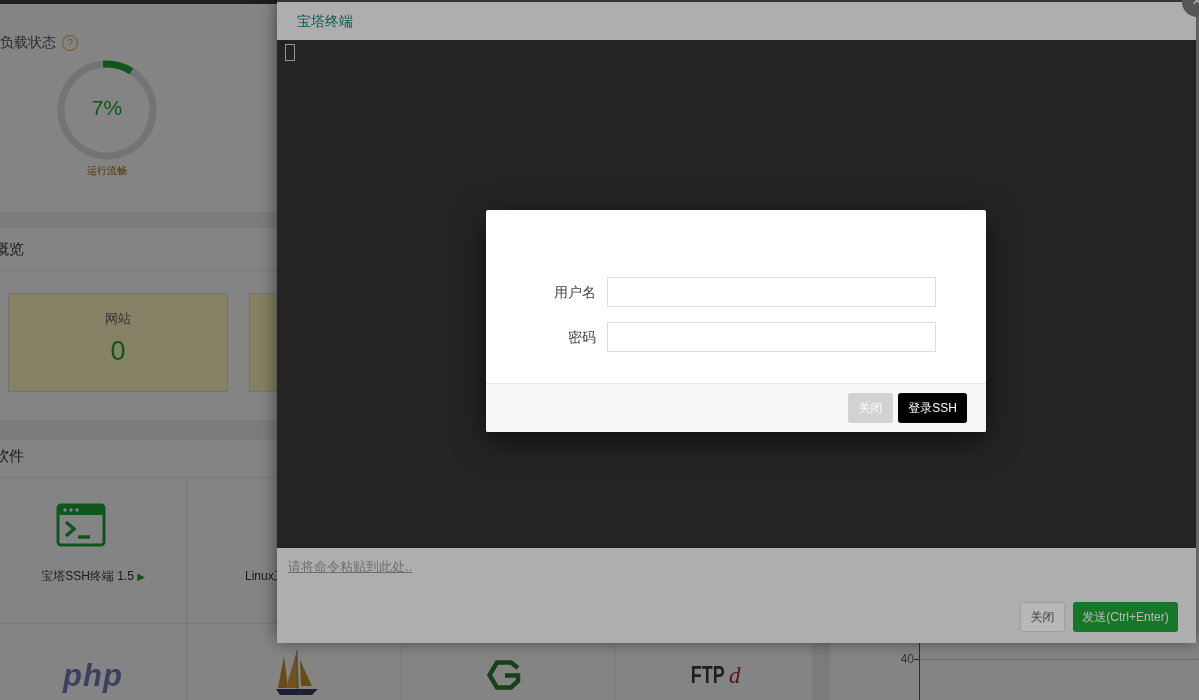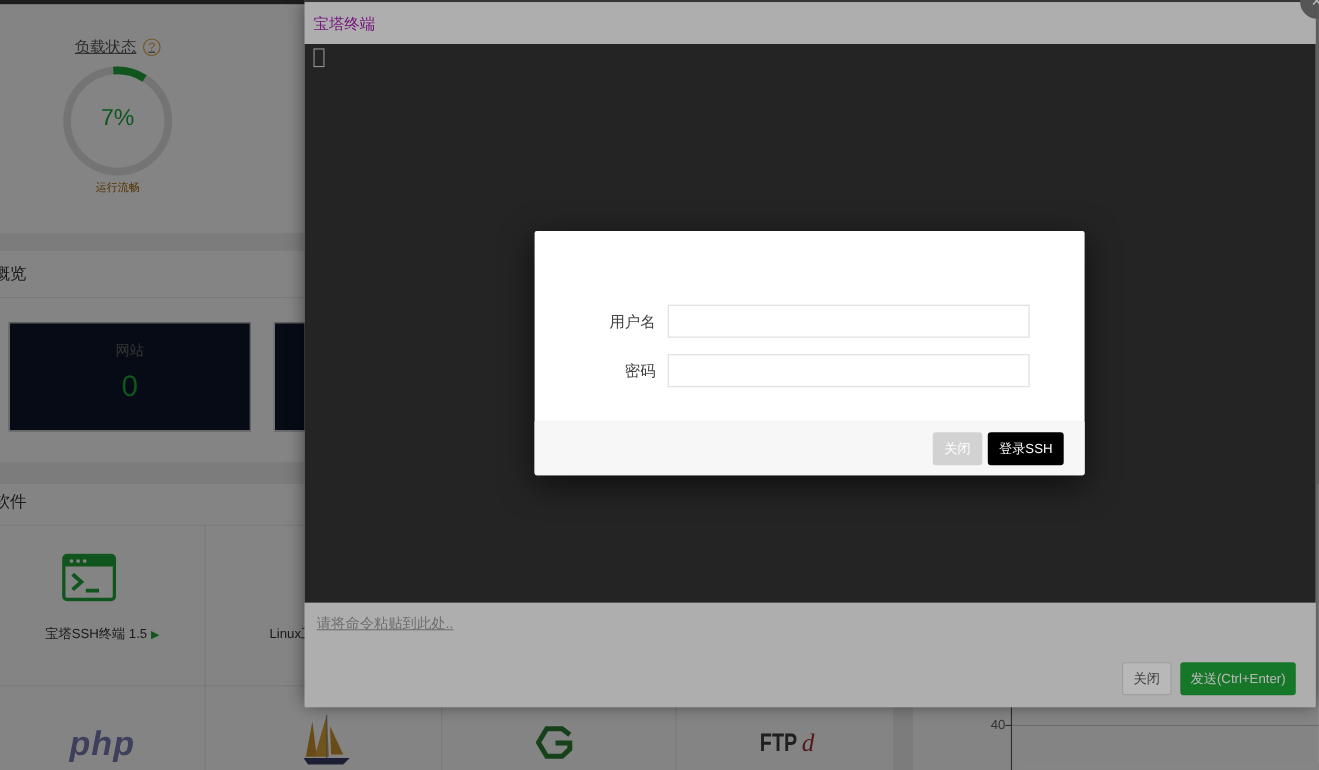--- a/index.html
+++ b/index.html
@@ -7,32 +7,32 @@
   body { position:relative; background:#efefef; font-family:"Liberation Sans","DejaVu Sans",sans-serif; color:#333; }
   .abs { position:absolute; }
 
   
   #dashboard { position:absolute; inset:0; z-index:1; }
   .top-dark-bar { left:0; top:0; width:1199px; height:4px; background:#3a3a3a; }
   .panel { background:#fff; }
 
   
   #load-panel { left:0; top:4px; width:277px; height:208px; }
-  .load-header { left:0; top:30px; width:214px; display:flex; justify-content:center; align-items:center; gap:6px; font-size:14px; color:#555;text-decoration:underline; }
+  .load-header { left:0; top:30px; width:214px; display:flex; align-items:center; gap:6px; font-size:14px; color:#555; }
   .help-icon { width:16px; height:16px; border:1px solid #e6a23c; border-radius:50%; color:#e6a23c; font-size:11px; line-height:14px; text-align:center; display:inline-block; }
   #gauge-wrap { left:55px; top:54px; width:104px; height:104px; }
   #gauge-percent { left:0; top:38px; width:104px; text-align:center; font-size:21px; color:#20a53a; }
   #load-status-text { left:0; top:160px; width:214px; text-align:center; font-size:10px; color:#a16207; }
 
   
   #overview-panel { left:0; top:228px; width:277px; height:192px; }
   .section-heading { font-size:15px; color:#333; }
   #overview-heading { left:-6px; top:12px; }
   .divider { left:0; width:100%; height:1px; background:#e9e9e9; }
-  .stat-card { background:#0f172a; border:1px solid #ddd; }
+  .stat-card { background:#fef9c3; border:1px solid #ddd; }
   #card-site { left:8px; top:65px; width:220px; height:99px; }
   .stat-label { left:0; top:16px; width:100%; text-align:center; font-size:13px; color:#666; }
   .stat-value { left:0; top:42px; width:100%; text-align:center; font-size:27px; color:#20a53a; }
   #card-2 { left:249px; top:65px; width:70px; height:99px; }
 
   
   #software-panel { left:0; top:440px; width:812px; height:260px; }
   #software-heading { left:-6px; top:7px; }
   .vline { width:1px; background:#e9e9e9; }
   #soft-item-label { left:0; top:128px; width:186px; text-align:center; font-size:12px; color:#333; white-space:nowrap; }
@@ -49,21 +49,21 @@
   #chart-axis-v { left:89px; top:202px; width:1px; height:58px; background:#555; }
   #chart-tickmark { left:84px; top:219px; width:5px; height:1px; background:#555; }
   #chart-gridline { left:90px; top:219px; width:279px; height:1px; background:#cfcfcf; }
 
   
   #overlay-a { position:absolute; inset:0; z-index:10; background:rgba(0,0,0,0.28); }
   #overlay-b { position:absolute; inset:0; z-index:30; background:rgba(0,0,0,0.28); }
 
   
   #terminal-modal { position:absolute; z-index:20; left:277px; top:0; width:919px; height:641px; background:#f2f2f2; border-top:2px solid #4a4a4a; box-shadow:0 0 16px rgba(0,0,0,0.55); }
-  #terminal-titlebar { left:0; top:0; width:100%; height:38px; background:#f2f2f2; font-size:14px; color:#a21caf; line-height:38px; padding-left:8px; }
+  #terminal-titlebar { left:0; top:0; width:100%; height:38px; background:#f2f2f2; font-size:14px; color:#0f766e; line-height:38px; padding-left:20px; }
   #terminal-close-x { left:905px; top:-15px; width:30px; height:30px; border-radius:50%; background:#787878; color:#fff; font-size:17px; line-height:28px; text-align:center; cursor:pointer; }
   #terminal-screen { left:0; top:38px; width:100%; height:508px; background:#333; }
   #terminal-cursor { left:8px; top:4px; width:10px; height:17px; border:1px solid #ccc; }
   #terminal-cmdarea { left:0; top:546px; width:100%; height:95px; background:#f2f2f2; }
   #cmd-placeholder { left:11px; top:10px; font-size:13px; color:#999;text-decoration:underline; }
   .btn { border-radius:3px; font-size:12px; text-align:center; cursor:pointer; }
   #term-btn-close { left:743px; top:54px; width:45px; height:30px; line-height:28px; background:#fff; border:1px solid #dcdcdc; color:#555; }
   #term-btn-send { left:796px; top:54px; width:105px; height:30px; line-height:30px; background:#20a53a; color:#fff; border:none; }
 
   

